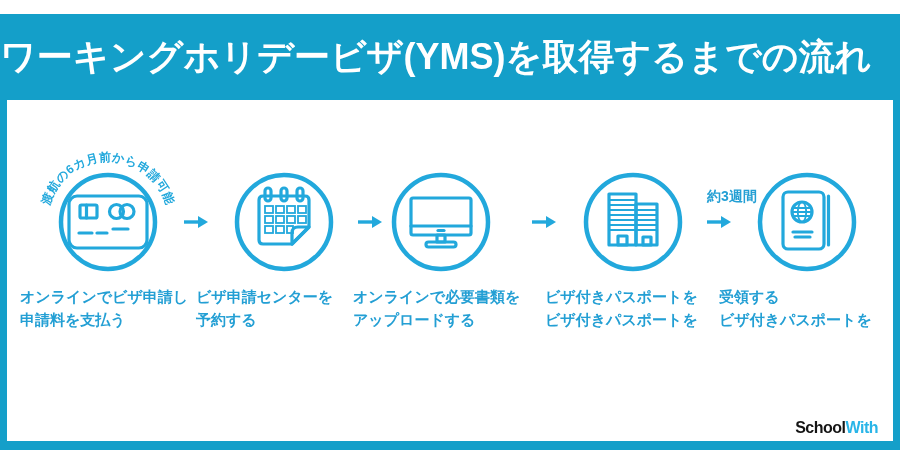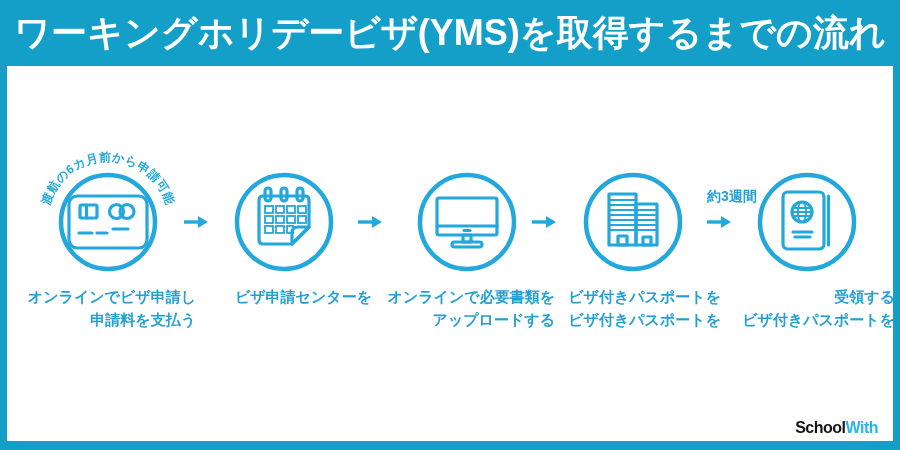--- a/index.html
+++ b/index.html
@@ -3,32 +3,32 @@
 <meta charset="utf-8">
 <style>
   * { margin:0; padding:0; box-sizing:border-box; }
   html,body { background:#e8e8e8; }
   .frame {
     position:relative; width:900px; height:450px; background:#ffffff;
     font-family:"Liberation Sans","DejaVu Sans",sans-serif; overflow:hidden;
   }
   
   .banner {
-    position:absolute; top:0; left:0; width:900px; height:66px;
-    background:#149fc9; display:flex; align-items:center; justify-content:center;
+    position:absolute; top:14px; left:0; width:900px; height:86px;
+    background:#149fc9; display:flex; align-items:center; justify-content:flex-start;
   }
   .banner h1 {
     color:#ffffff; font-size:36px; font-weight:800; letter-spacing:0px; white-space:nowrap;
   }
   
   .edge-left  { position:absolute; left:0; top:66px; bottom:0; width:7px; background:#149fc9; }
   .edge-right { position:absolute; right:0; top:66px; bottom:0; width:7px; background:#149fc9; }
   .bottom-bar { position:absolute; left:0; right:0; bottom:0; height:9px; background:#149fc9; }
   
-  .step { position:absolute; top:167px; width:176px; text-align:right; }
+  .step { position:absolute; top:167px; width:176px; text-align:left; }
   .step svg.ring { display:block; margin:0 auto; width:110px; height:110px; }
   .ring circle.outer { fill:none; stroke:#22a8dc; stroke-width:4.5; }
   .icon-stroke { fill:none; stroke:#22a8dc; stroke-width:3.2; stroke-linecap:round; stroke-linejoin:round; }
   .icon-thin   { fill:none; stroke:#22a8dc; stroke-width:1.8; stroke-linecap:round; }
   .step .label {
     margin-top:9px; font-size:15px; font-weight:bold; color:#239fd4; line-height:1.5;
   }
   .step .label span { display:block; white-space:nowrap; }
   
   .arrow { position:absolute; top:213px; width:26px; height:18px; }
@@ -119,29 +119,30 @@
           <rect x="47" y="49" width="8" height="7"></rect>
         <rect x="58" y="49" width="8" height="7"></rect>
           <rect x="69" y="49" width="8" height="7"></rect>
         <rect x="36" y="59" width="8" height="7"></rect>
           <rect x="47" y="59" width="8" height="7"></rect>
         <rect x="58" y="59" width="6" height="7"></rect>
       </g>
     </svg>
     <div class="label">
       <span>ビザ申請センターを</span>
+      <span>予約する</span>
     </div>
   </div>
 
   <svg class="arrow" style="left:357px" viewBox="0 0 26 18">
     <line x1="1" y1="9" x2="16" y2="9"></line>
       <polygon points="15,3 25,9 15,15"></polygon>
   </svg>
 
-  <div class="step" style="left:379px">
+  <div class="step" style="left:353px">
     <svg class="ring" viewBox="0 0 110 110">
       <circle class="outer" cx="55" cy="55" r="47"></circle>
       <g class="icon-stroke">
         <rect x="25" y="31" width="60" height="37" rx="2"></rect>
         <line x1="25" y1="59" x2="85" y2="59"></line>
         <line x1="52" y1="63.5" x2="58" y2="63.5"></line>
         <rect x="51" y="68" width="8" height="7"></rect>
         <rect x="40" y="75" width="30" height="5" rx="2.5"></rect>
       </g>
     </svg>

